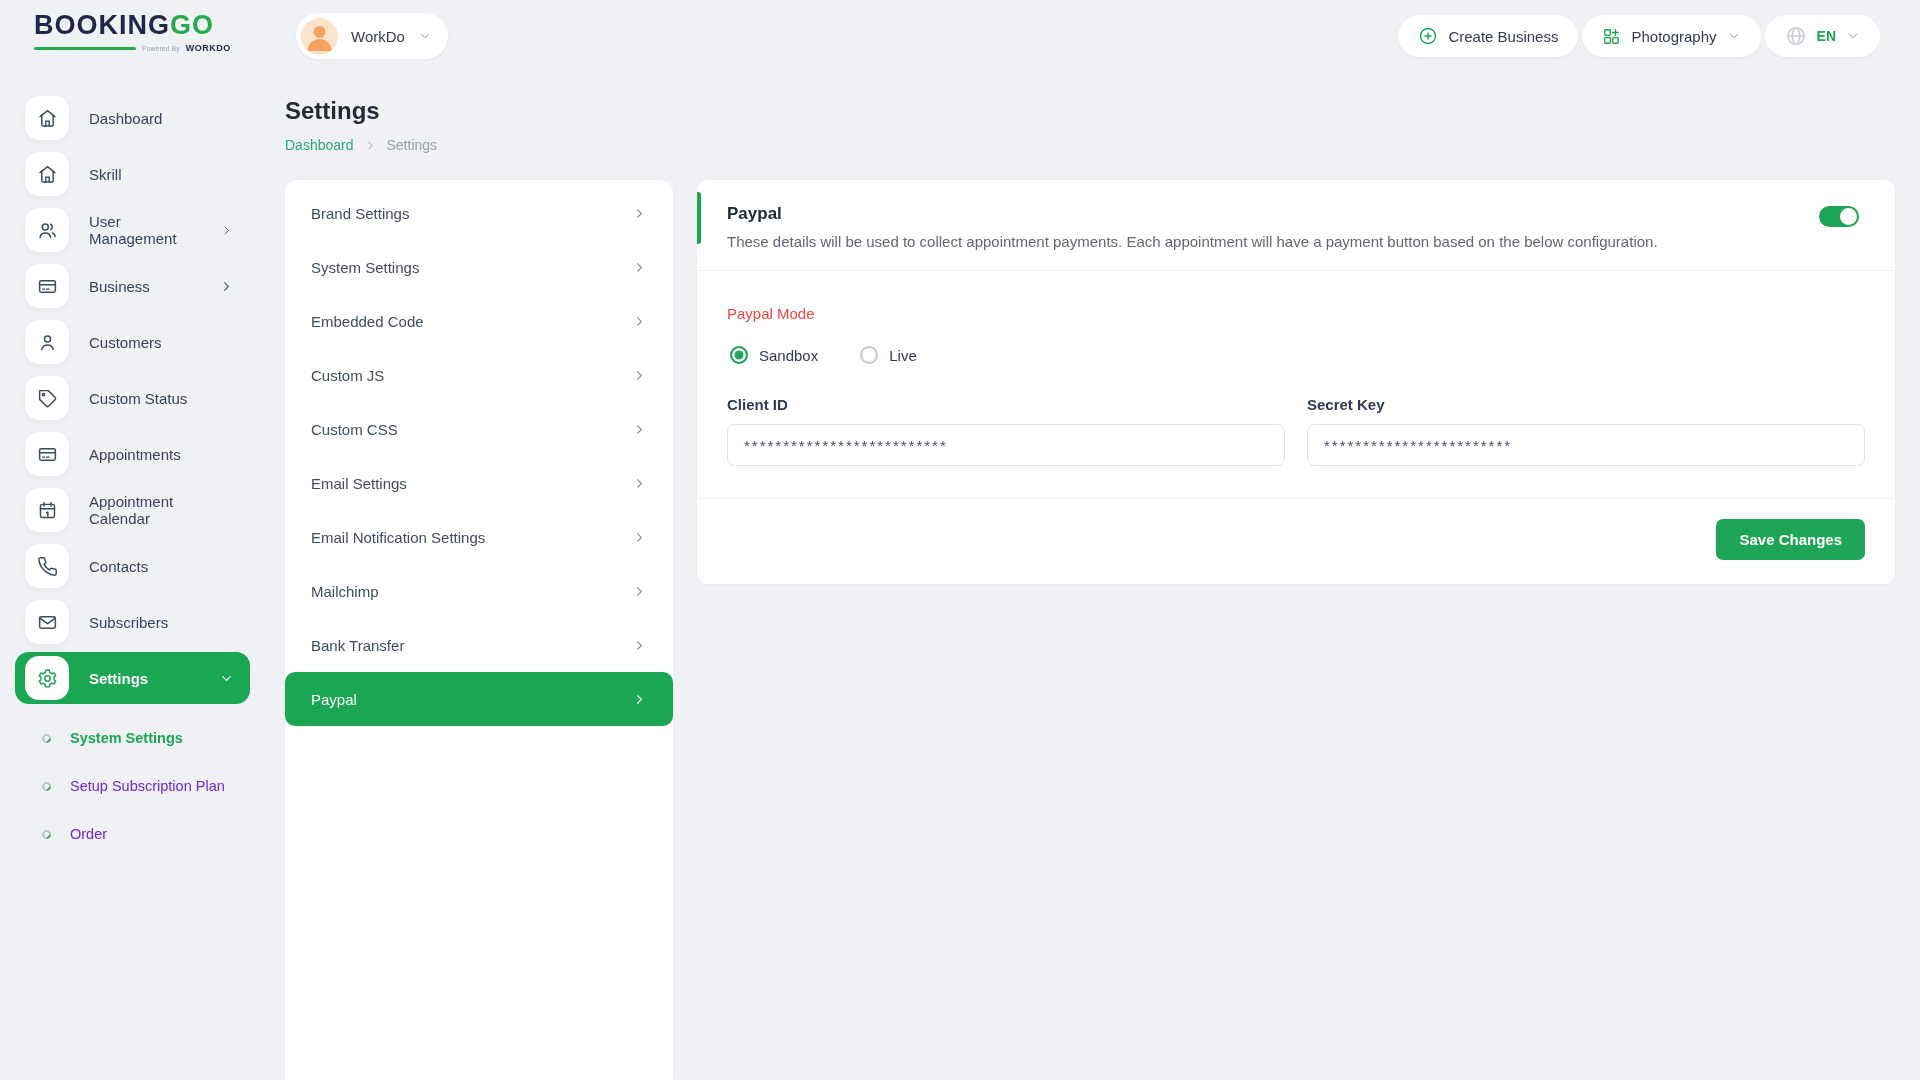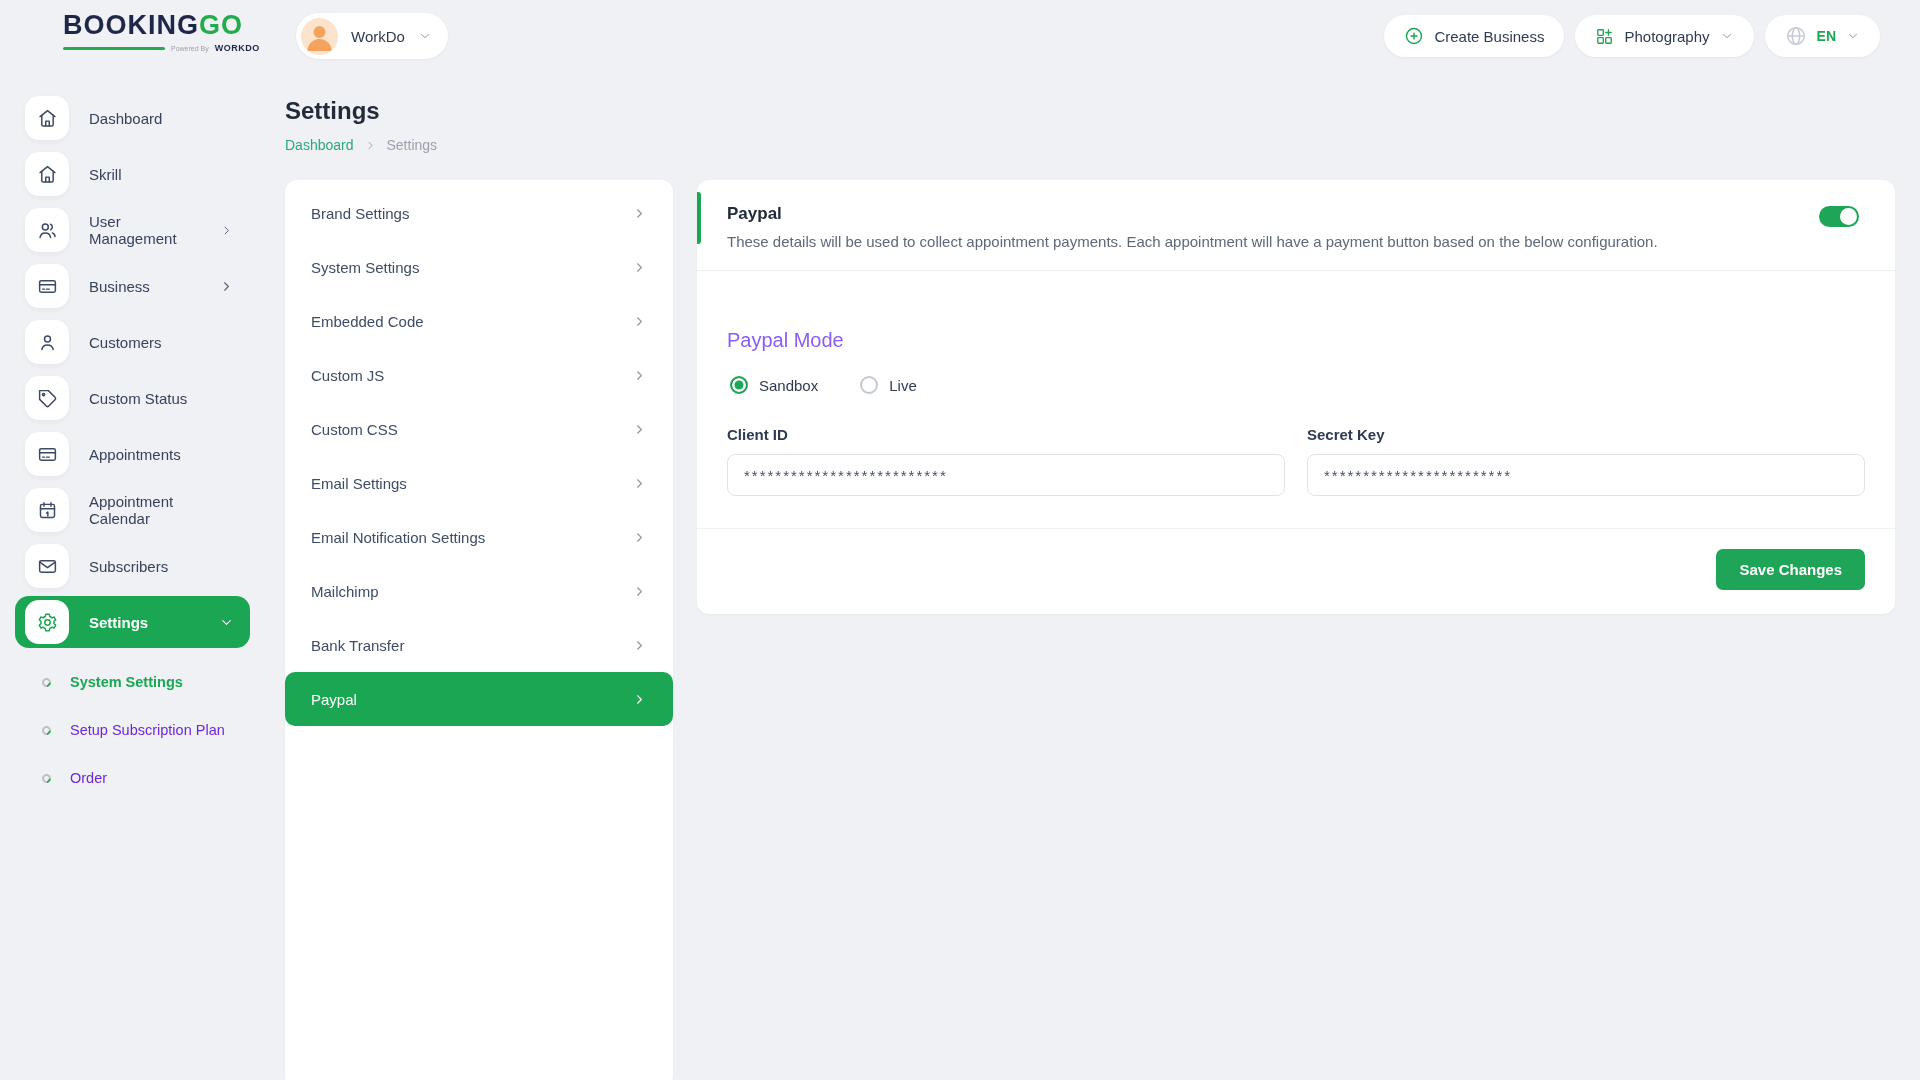--- a/index.html
+++ b/index.html
@@ -19,35 +19,35 @@
     background:var(--bg);
     font-family:"Liberation Sans","DejaVu Sans",sans-serif;
     color:var(--text);
     position:relative;
   }
   svg{display:block;}
   .stroke-ic{fill:none;stroke:currentColor;stroke-width:1.7;stroke-linecap:round;stroke-linejoin:round;}
 
   
   .top-header{position:absolute;top:0;left:0;width:100%;height:72px;}
-  .logo{position:absolute;left:63px;top:12px;cursor:pointer;}
+  .logo{position:absolute;left:34px;top:12px;cursor:pointer;}
   .logo-word{font-size:27px;font-weight:bold;letter-spacing:1px;color:var(--navy);line-height:1;}
   .logo-word .accent{color:#24ab4e;}
   .logo-sub{display:flex;align-items:center;gap:6px;margin-top:4px;}
   .logo-line{height:3px;width:102px;background:#24ab4e;border-radius:2px;}
   .powered-by{font-size:7px;color:#9aa1ad;}
   .powered-brand{font-size:9px;font-weight:bold;color:var(--navy);letter-spacing:.5px;}
 
   .workspace-pill{position:absolute;left:296px;top:13px;height:46px;background:#fff;border-radius:23px;
     display:flex;align-items:center;gap:13px;padding:0 16px 0 5px;box-shadow:0 1px 3px rgba(16,24,40,.05);cursor:pointer;}
   .avatar{width:37px;height:37px;border-radius:50%;background:#fbe3cc;overflow:hidden;display:flex;align-items:flex-end;justify-content:center;}
   .workspace-name{font-size:15px;color:#2f3b52;}
   .pill-chev{color:#8a93a5;}
 
-  .header-right{position:absolute;right:40px;top:15px;display:flex;gap:11px;}
+  .header-right{position:absolute;right:40px;top:15px;display:flex;gap:4px;}
   .hdr-pill{height:42px;background:#fff;border:none;border-radius:21px;display:flex;align-items:center;gap:10px;
     padding:0 20px;font-size:15px;color:#2f3b52;font-family:inherit;cursor:pointer;box-shadow:0 1px 3px rgba(16,24,40,.05);}
   .hdr-pill .grn{color:var(--green);}
   .lang-label{color:var(--green);font-weight:bold;font-size:14px;}
   .globe{color:#c7ccd6;}
 
   
   .sidebar{position:absolute;top:92px;left:0;width:262px;}
   .side-item{height:52px;margin:0 12px 4px 15px;border-radius:14px;display:flex;align-items:center;gap:20px;
     padding:0 16px 0 10px;cursor:pointer;}
@@ -93,21 +93,21 @@
   .panel-title{font-size:17px;font-weight:bold;color:#222b3a;}
   .panel-desc{margin-top:9px;font-size:15px;color:var(--muted);}
   .switch{position:absolute;right:36px;top:26px;width:40px;height:21px;border-radius:11px;background:#cfd4dc;cursor:pointer;}
   .switch.on{background:#1fa557;}
   .switch .knob{position:absolute;top:2px;left:2px;width:17px;height:17px;border-radius:50%;background:#fff;}
   .switch.on .knob{left:auto;right:2px;}
 
   .divider{border-top:1px solid #eef0f3;}
 
   .panel-body{padding:34px 30px 32px;}
-  .mode-label{font-size:20px;color:#8b5cf6;margin-top:24px;}
+  .mode-label{font-size:15px;color:#ef4444;}
   .modes{display:flex;gap:42px;margin-top:24px;padding-left:3px;}
   .mode-option{display:flex;align-items:center;gap:11px;cursor:pointer;}
   .radio{width:18px;height:18px;border-radius:50%;border:2px solid #c3c9d2;background:#fff;flex-shrink:0;}
   .mode-option.active .radio{border-color:#1fa557;background:#1fa557;box-shadow:inset 0 0 0 2.5px #fff;}
   .mode-option .mode-text{font-size:15px;color:#2f3b52;}
 
   .fields{display:flex;gap:22px;margin-top:32px;}
   .field{flex:1;}
   .field-label{font-size:15px;font-weight:bold;color:#2f3b52;margin-bottom:11px;}
   .field-input{width:100%;height:42px;border:1px solid #dfe3e8;border-radius:8px;padding:0 16px;
@@ -274,20 +274,29 @@
           <svg class="stroke-ic" width="21" height="21" viewBox="0 0 24 24">
             <rect x="4" y="5" width="16" height="15" rx="2"></rect>
             <path d="M8 3v4M16 3v4M4 10h16"></path>
             <path d="M11 14.8l1.4-1v4.5"></path>
           </svg>
         </span>
         <span class="side-label">Appointment Calendar</span>
 
       </div>
 
+      <div class="side-item">
+        <span class="icon-tile">
+          <svg class="stroke-ic" width="21" height="21" viewBox="0 0 24 24">
+            <path d="M22 16.9v3a2 2 0 0 1-2.2 2 19.8 19.8 0 0 1-8.6-3.1 19.5 19.5 0 0 1-6-6A19.8 19.8 0 0 1 2.1 4.1 2 2 0 0 1 4.1 2h3a2 2 0 0 1 2 1.7c.1 1 .4 1.9.7 2.8a2 2 0 0 1-.5 2.1L8.1 9.9a16 16 0 0 0 6 6l1.3-1.3a2 2 0 0 1 2.1-.4c.9.3 1.9.6 2.8.7a2 2 0 0 1 1.7 2z"></path>
+          </svg>
+        </span>
+        <span class="side-label">Contacts</span>
+
+      </div>
 
       <div class="side-item">
         <span class="icon-tile">
           <svg class="stroke-ic" width="21" height="21" viewBox="0 0 24 24">
             <rect x="3" y="5.5" width="18" height="13" rx="2"></rect>
             <path d="M4 7.5l8 5.8 8-5.8"></path>
           </svg>
         </span>
         <span class="side-label">Subscribers</span>
 

